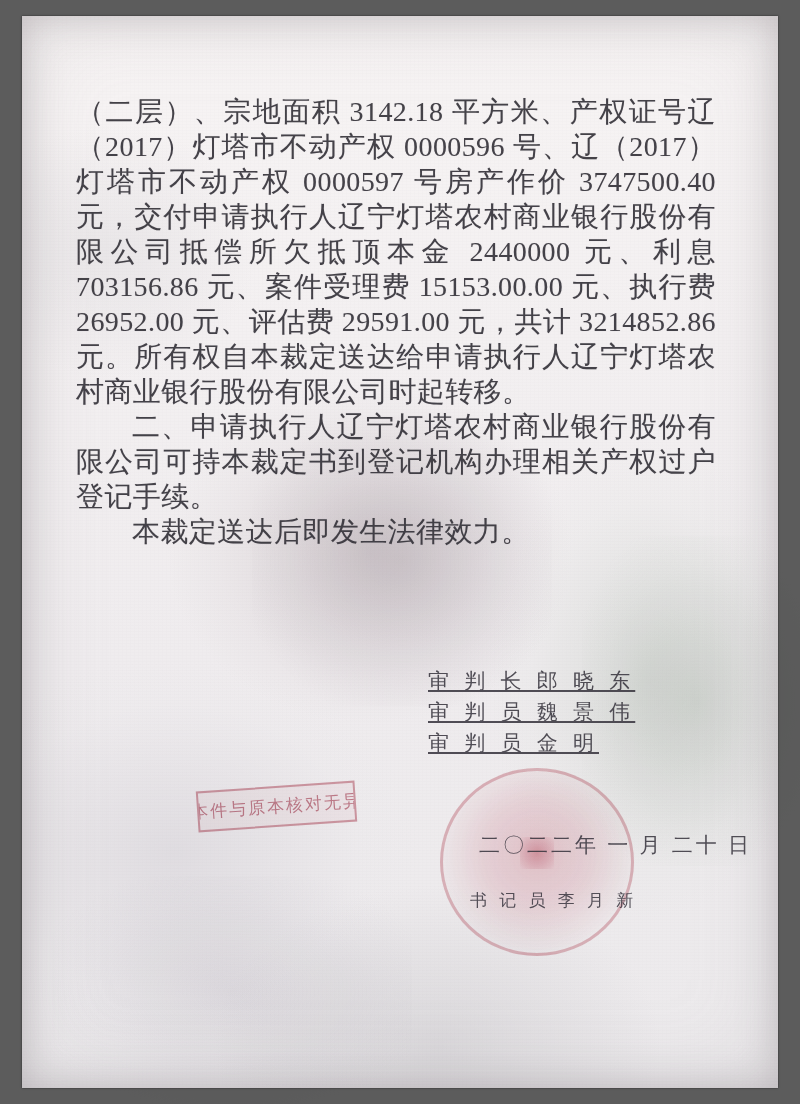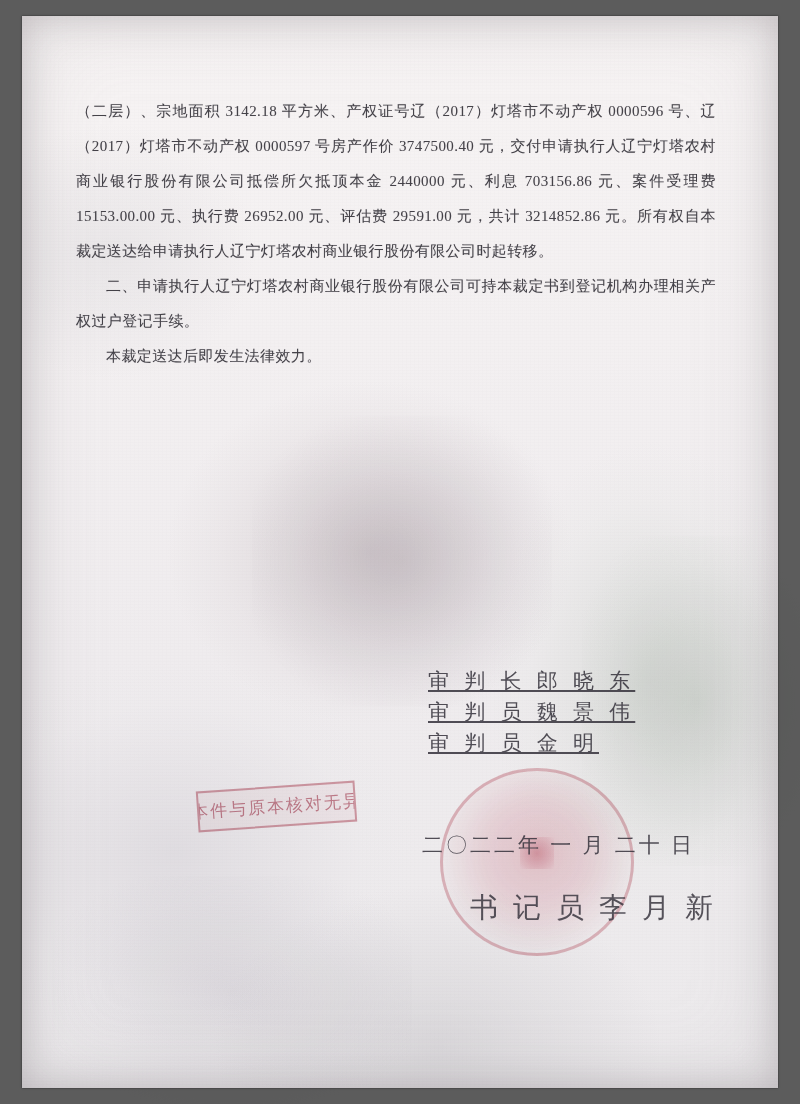--- a/index.html
+++ b/index.html
@@ -58,21 +58,21 @@
     box-shadow: inset 0 0 38px rgba(120,112,118,0.35), inset 0 0 90px rgba(150,145,150,0.18);
   }
 
   
   #body-text {
     position: absolute;
     left: 54px;
     top: 78px;
     width: 640px;
     color: #35333a;
-    font-size: 15px;
+    font-size: 28px;
     line-height: 35px;
     letter-spacing: 0.4px;
     text-align: justify;
     font-family: "Liberation Serif", serif;
     opacity: 0.92;
     text-shadow: 0 0 1px rgba(60,55,65,0.22);
   }
   .para { margin: 0 0 0 0; }
   .indent { text-indent: 2em; }
 
@@ -97,28 +97,29 @@
   #date-line {
     position: absolute;
     left: 400px;
     top: 815px;
     width: 330px;
     font-size: 21px;
     letter-spacing: 3px;
     color: #3a3740;
     opacity: 0.88;
     white-space: nowrap;
+    text-align: right;
   }
 
   #clerk-line {
     position: absolute;
     left: 448px;
     top: 873px;
     width: 300px;
-    font-size: 28px;
+    font-size: 17px;
     letter-spacing: 4px;
     color: #3a3740;
     opacity: 0.85;
     white-space: nowrap;
   }
 
   
   #seal-round {
     position: absolute;
     left: 418px;

